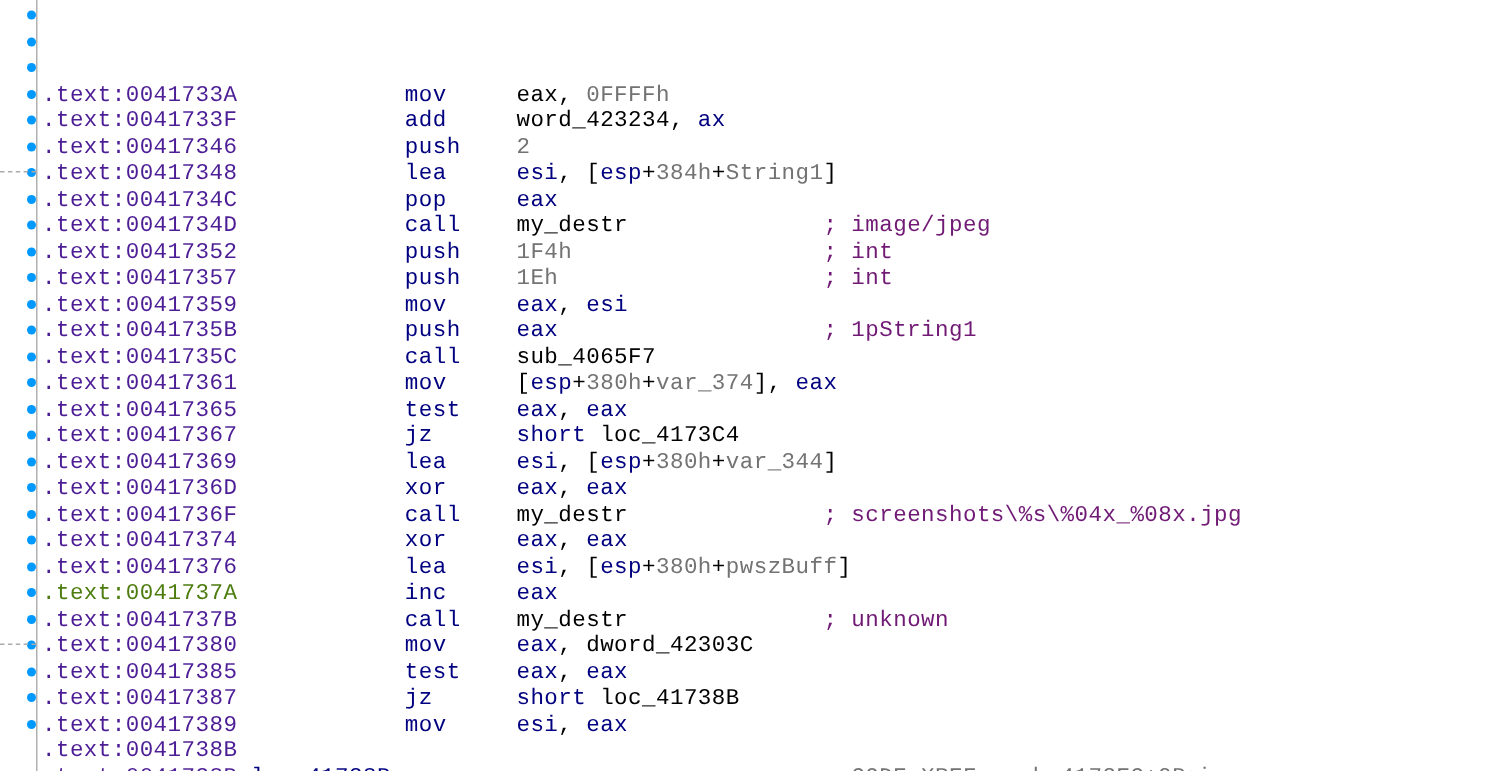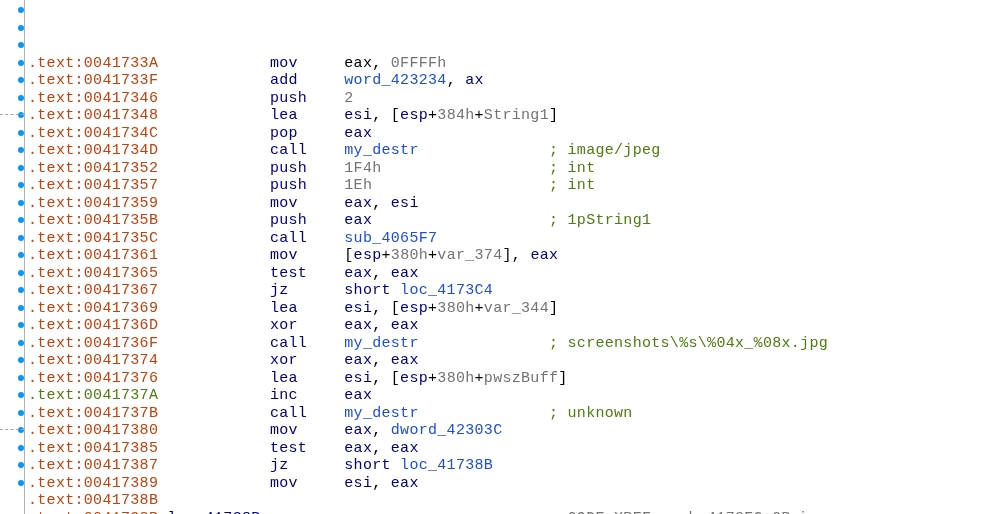--- a/index.html
+++ b/index.html
@@ -1,24 +1,24 @@
 <!DOCTYPE html>
 <html><head>
 <meta charset="utf-8">
 <style>
 html,body{margin:0;padding:0;background:#fff;width:1000px;height:514px;overflow:hidden}
 .ida{font-family:"Courier New",monospace;font-size:15px;line-height:17.5px;white-space:pre;position:relative;padding-left:28px;padding-top:2px;letter-spacing:0.3px}
 .gutter{position:absolute;left:0;top:0;width:24px;height:100%;border-right:1px solid #b0b0b0}
 .dot{position:absolute;left:18px;width:6px;height:6px;background:#0099ff;border-radius:50%}
-.kaddr{color:#c2410c}
+.kaddr{color:#4c1d95}
 .kaddrhl{color:#4d7c0f}
 .knavy{color:#000080}
-.kblue{color:#1d4ed8}
+.kblue{color:#000000}
 .kgrn{color:#737373}
-.kgray{color:#4d7c0f}
+.kgray{color:#701a75}
 .kblk{color:#000}
 .hrule{position:absolute;left:0;height:1px;width:24px;border-top:1px dashed #aaa}
 .uparrow{font-size:11px;vertical-align:top}
 </style>
 </head>
 <body>
 
 <div class="ida">
   <div class="gutter"><div class="dot" style="top: 7px;"></div><div class="dot" style="top: 24.5px;"></div><div class="dot" style="top: 42px;"></div><div class="dot" style="top: 59.5px;"></div><div class="dot" style="top: 77px;"></div><div class="dot" style="top: 94.5px;"></div><div class="dot" style="top: 112px;"></div><div class="dot" style="top: 129.5px;"></div><div class="dot" style="top: 147px;"></div><div class="dot" style="top: 164.5px;"></div><div class="dot" style="top: 182px;"></div><div class="dot" style="top: 199.5px;"></div><div class="dot" style="top: 217px;"></div><div class="dot" style="top: 234.5px;"></div><div class="dot" style="top: 252px;"></div><div class="dot" style="top: 269.5px;"></div><div class="dot" style="top: 287px;"></div><div class="dot" style="top: 304.5px;"></div><div class="dot" style="top: 322px;"></div><div class="dot" style="top: 339.5px;"></div><div class="dot" style="top: 357px;"></div><div class="dot" style="top: 374.5px;"></div><div class="dot" style="top: 392px;"></div><div class="dot" style="top: 409.5px;"></div><div class="dot" style="top: 427px;"></div><div class="dot" style="top: 444.5px;"></div><div class="dot" style="top: 462px;"></div><div class="dot" style="top: 479.5px;"></div><div class="hrule" style="top: 114px;"></div><div class="hrule" style="top: 429px;"></div></div>
   <div id="lines"><div><span class="kaddr">.text:0041733A</span> <span class="knavy">           </span><span class="knavy">mov     </span><span><span class="kblk">eax</span><span class="kblk">, </span><span class="kgrn">0FFFFh</span></span></div><div><span class="kaddr">.text:0041733F</span> <span class="knavy">           </span><span class="knavy">add     </span><span><span class="kblue">word_423234</span><span class="kblk">, </span><span class="knavy">ax</span></span></div><div><span class="kaddr">.text:00417346</span> <span class="knavy">           </span><span class="knavy">push    </span><span><span class="kgrn">2</span></span></div><div><span class="kaddr">.text:00417348</span> <span class="knavy">           </span><span class="knavy">lea     </span><span><span class="knavy">esi</span><span class="kblk">, [</span><span class="knavy">esp</span><span class="kblk">+</span><span class="kgrn">384h</span><span class="kblk">+</span><span class="kgrn">String1</span><span class="kblk">]</span></span></div><div><span class="kaddr">.text:0041734C</span> <span class="knavy">           </span><span class="knavy">pop     </span><span><span class="knavy">eax</span></span></div><div><span class="kaddr">.text:0041734D</span> <span class="knavy">           </span><span class="knavy">call    </span><span><span class="kblue">my_destr</span></span>              <span class="kgray">; image/jpeg</span></div><div><span class="kaddr">.text:00417352</span> <span class="knavy">           </span><span class="knavy">push    </span><span><span class="kgrn">1F4h</span></span>                  <span class="kgray">; int</span></div><div><span class="kaddr">.text:00417357</span> <span class="knavy">           </span><span class="knavy">push    </span><span><span class="kgrn">1Eh</span></span>                   <span class="kgray">; int</span></div><div><span class="kaddr">.text:00417359</span> <span class="knavy">           </span><span class="knavy">mov     </span><span><span class="knavy">eax</span><span class="kblk">, </span><span class="knavy">esi</span></span></div><div><span class="kaddr">.text:0041735B</span> <span class="knavy">           </span><span class="knavy">push    </span><span><span class="knavy">eax</span></span>                   <span class="kgray">; 1pString1</span></div><div><span class="kaddr">.text:0041735C</span> <span class="knavy">           </span><span class="knavy">call    </span><span><span class="kblue">sub_4065F7</span></span></div><div><span class="kaddr">.text:00417361</span> <span class="knavy">           </span><span class="knavy">mov     </span><span><span class="kblk">[</span><span class="knavy">esp</span><span class="kblk">+</span><span class="kgrn">380h</span><span class="kblk">+</span><span class="kgrn">var_374</span><span class="kblk">], </span><span class="knavy">eax</span></span></div><div><span class="kaddr">.text:00417365</span> <span class="knavy">           </span><span class="knavy">test    </span><span><span class="knavy">eax</span><span class="kblk">, </span><span class="knavy">eax</span></span></div><div><span class="kaddr">.text:00417367</span> <span class="knavy">           </span><span class="knavy">jz      </span><span><span class="knavy">short </span><span class="kblue">loc_4173C4</span></span></div><div><span class="kaddr">.text:00417369</span> <span class="knavy">           </span><span class="knavy">lea     </span><span><span class="knavy">esi</span><span class="kblk">, [</span><span class="knavy">esp</span><span class="kblk">+</span><span class="kgrn">380h</span><span class="kblk">+</span><span class="kgrn">var_344</span><span class="kblk">]</span></span></div><div><span class="kaddr">.text:0041736D</span> <span class="knavy">           </span><span class="knavy">xor     </span><span><span class="knavy">eax</span><span class="kblk">, </span><span class="knavy">eax</span></span></div><div><span class="kaddr">.text:0041736F</span> <span class="knavy">           </span><span class="knavy">call    </span><span><span class="kblue">my_destr</span></span>              <span class="kgray">; screenshots\%s\%04x_%08x.jpg</span></div><div><span class="kaddr">.text:00417374</span> <span class="knavy">           </span><span class="knavy">xor     </span><span><span class="knavy">eax</span><span class="kblk">, </span><span class="knavy">eax</span></span></div><div><span class="kaddr">.text:00417376</span> <span class="knavy">           </span><span class="knavy">lea     </span><span><span class="knavy">esi</span><span class="kblk">, [</span><span class="knavy">esp</span><span class="kblk">+</span><span class="kgrn">380h</span><span class="kblk">+</span><span class="kgrn">pwszBuff</span><span class="kblk">]</span></span></div><div><span class="kaddrhl">.text:0041737A</span> <span class="knavy">           </span><span class="knavy">inc     </span><span><span class="knavy">eax</span></span></div><div><span class="kaddr">.text:0041737B</span> <span class="knavy">           </span><span class="knavy">call    </span><span><span class="kblue">my_destr</span></span>              <span class="kgray">; unknown</span></div><div><span class="kaddr">.text:00417380</span> <span class="knavy">           </span><span class="knavy">mov     </span><span><span class="knavy">eax</span><span class="kblk">, </span><span class="kblue">dword_42303C</span></span></div><div><span class="kaddr">.text:00417385</span> <span class="knavy">           </span><span class="knavy">test    </span><span><span class="knavy">eax</span><span class="kblk">, </span><span class="knavy">eax</span></span></div><div><span class="kaddr">.text:00417387</span> <span class="knavy">           </span><span class="knavy">jz      </span><span><span class="knavy">short </span><span class="kblue">loc_41738B</span></span></div><div><span class="kaddr">.text:00417389</span> <span class="knavy">           </span><span class="knavy">mov     </span><span><span class="knavy">esi</span><span class="kblk">, </span><span class="knavy">eax</span></span></div><div><span class="kaddr">.text:0041738B</span> <span class="knavy">           </span>        <span></span></div><div><span class="kaddr">.text:0041738B</span> <span class="knavy">loc_41738B:</span>        <span></span>                      <span class="kgrn">; CODE XREF: sub_4172EC+9B<span class="uparrow">↑</span>j</span></div></div>

